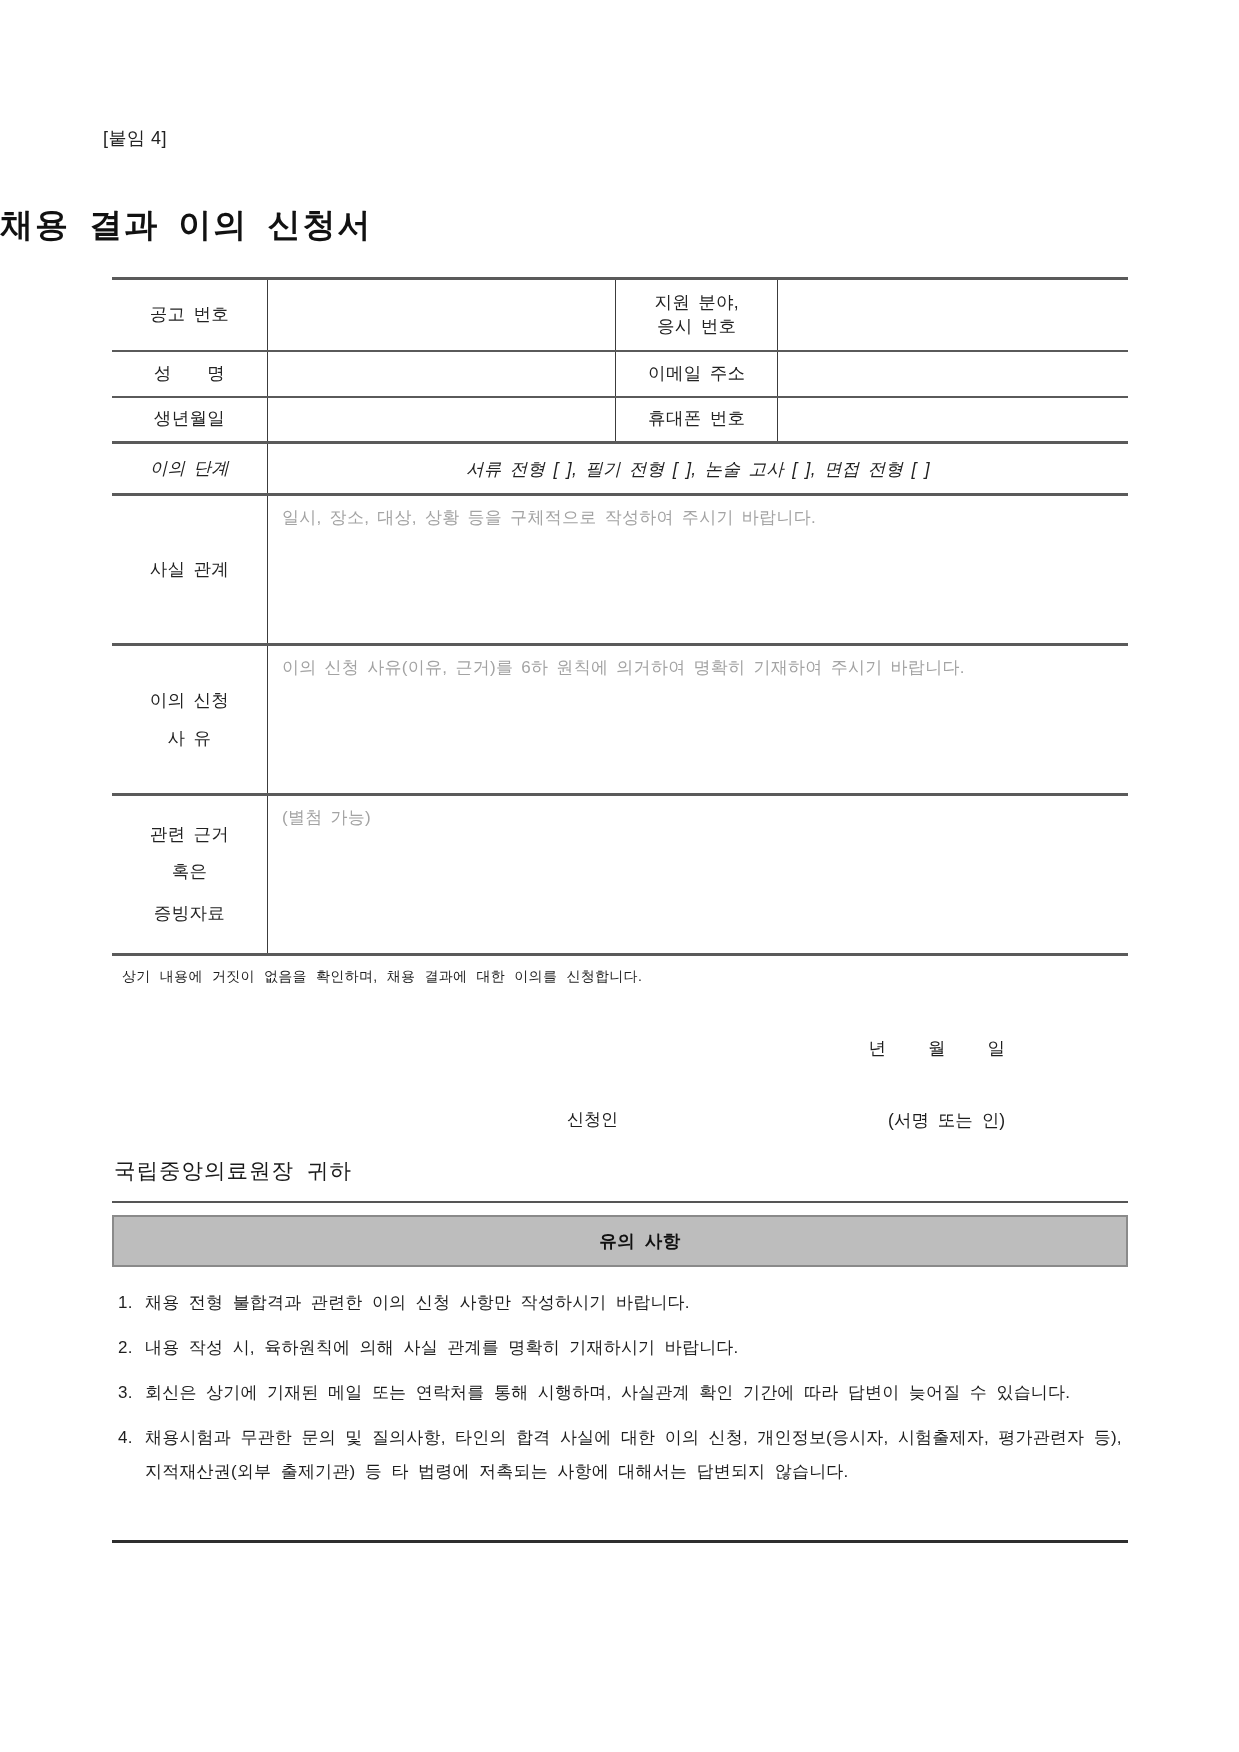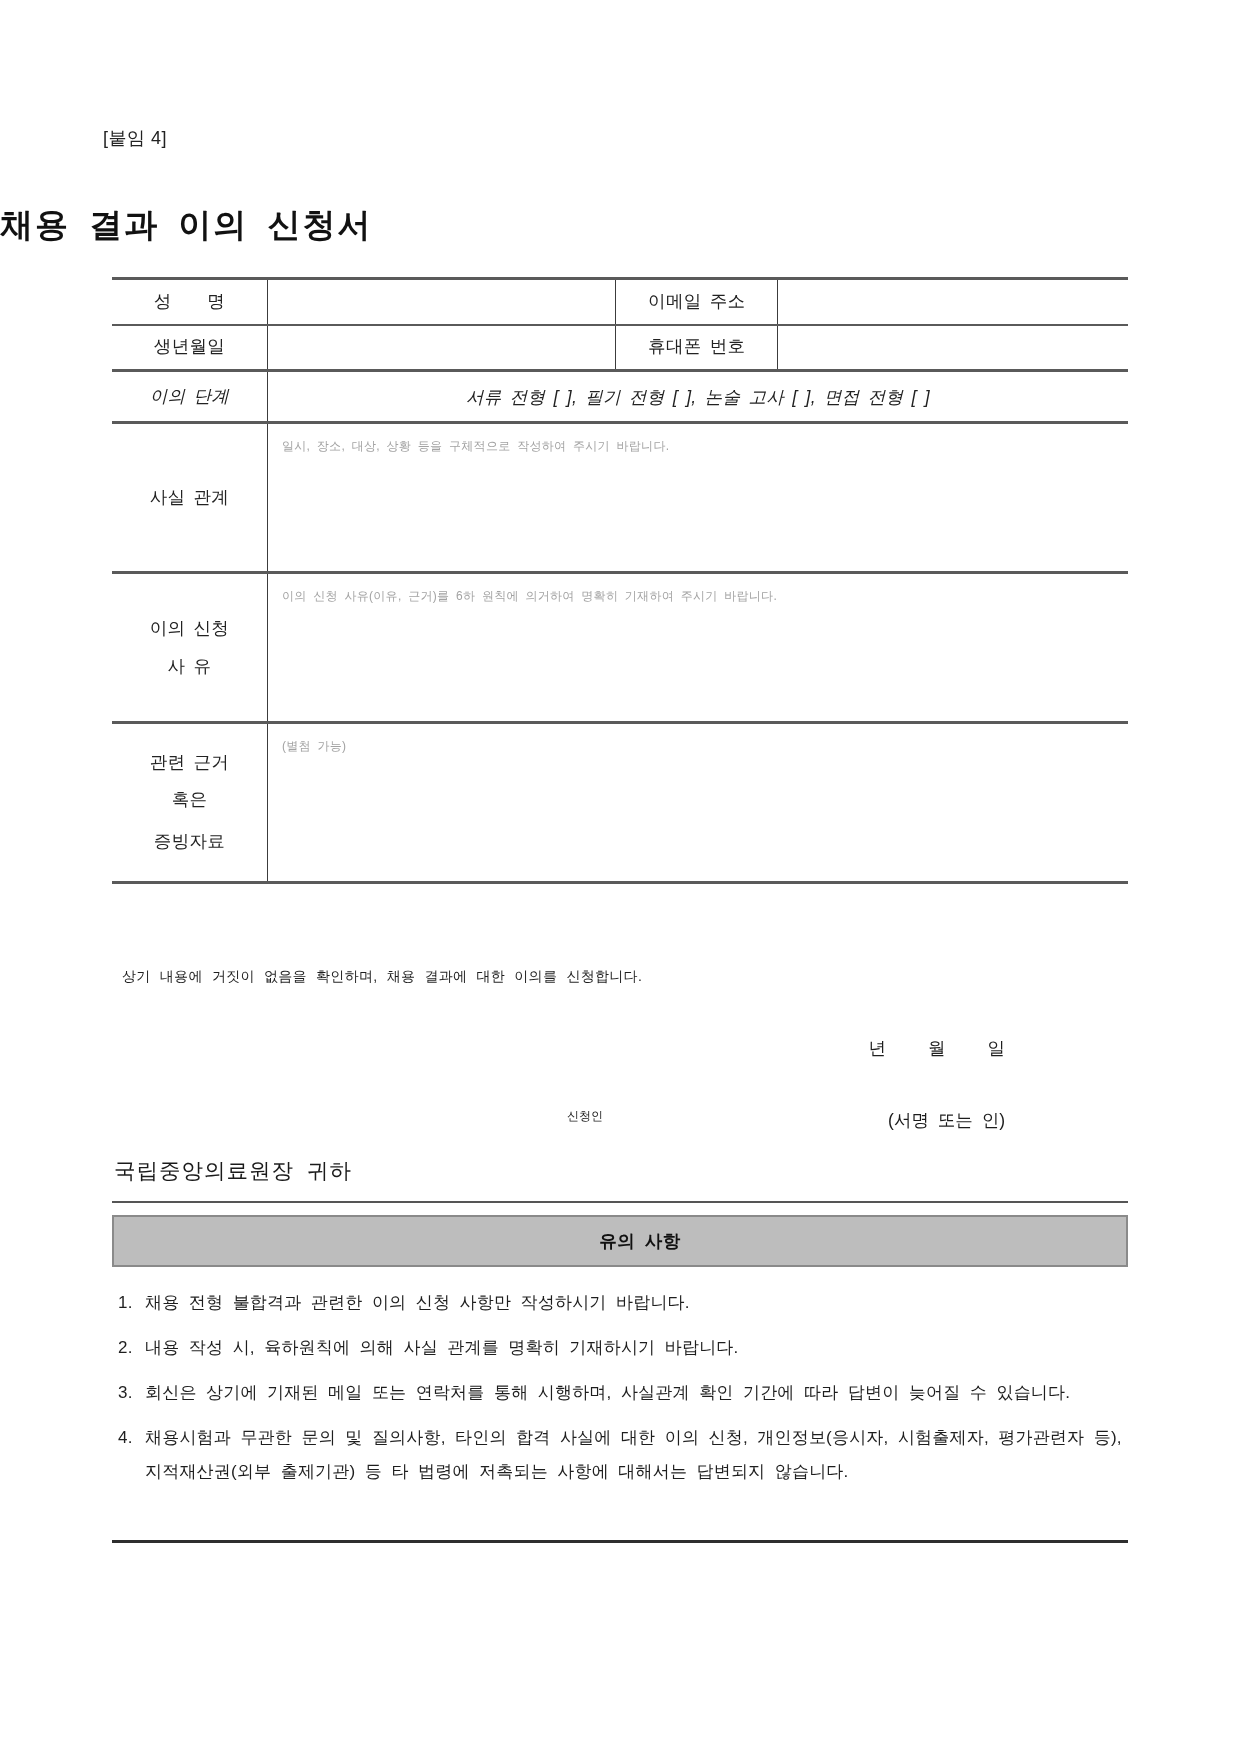--- a/index.html
+++ b/index.html
@@ -45,34 +45,34 @@
   tr.r2 td { height: 46px; border-bottom: 2px solid #5a5a5a; }
   tr.r3 td { height: 46px; border-bottom: 3px solid #5a5a5a; }
   tr.r4 td { height: 52px; border-bottom: 3px solid #5a5a5a; font-style: italic; }
   tr.r5 td { height: 150px; border-bottom: 3px solid #5a5a5a; }
   tr.r6 td { height: 150px; border-bottom: 3px solid #5a5a5a; }
   tr.r7 td { height: 160px; }
   td.stage-val { text-align: center; }
   td.free {
     vertical-align: top; padding: 10px 14px;
   }
-  .ph { color: #a3a3a3; font-size: 12px; letter-spacing: 0.3px; word-spacing: 3px; }
+  .ph { color: #a3a3a3; font-size: 17px; letter-spacing: 0.3px; word-spacing: 3px; }
 
   .declaration {
     position: absolute; left: 122px; top: 968px;
     font-size: 14px; letter-spacing: 0.3px; word-spacing: 5px; color: #1e1e1e;
   }
 
   .date-row {
     position: absolute; top: 1036px; right: 234px;
     font-size: 17.5px; color: #1e1e1e; display: flex; gap: 42px;
   }
 
   .sig-row { position: absolute; top: 1108px; left: 0; width: 1239px; height: 26px; }
-  .sig-applicant { position: absolute; left: 567px; font-size: 12px; word-spacing: 4px; }
+  .sig-applicant { position: absolute; left: 567px; font-size: 17px; word-spacing: 4px; }
   .sig-seal { position: absolute; right: 234px; font-size: 17.5px; word-spacing: 4px; }
 
   .recipient {
     position: absolute; left: 114px; top: 1156px;
     font-size: 21.5px; letter-spacing: 1px; word-spacing: 6px; color: #1a1a1a;
   }
 
   .divider-thin {
     position: absolute; left: 112px; top: 1201px; width: 1016px;
     border-top: 2px solid #555;
@@ -110,20 +110,29 @@
   <div class="doc-title">채용 결과 이의 신청서</div>
 
   <table class="form">
     <colgroup>
         <col class="c1">
         <col class="c2">
         <col class="c3">
         <col class="c4">
       </colgroup>
     <tbody>
+        <tr class="r1">
+      <td class="lbl">공고 번호</td>
+      <td class="vline"></td>
+      <td class="lbl vline">
+        <div>지원 분야,</div>
+        <div>응시 번호</div>
+      </td>
+      <td class="vline"></td>
+    </tr>
     <tr class="r2">
       <td class="lbl">성　　명</td>
       <td class="vline"></td>
       <td class="lbl vline">이메일 주소</td>
       <td class="vline"></td>
     </tr>
     <tr class="r3">
       <td class="lbl">생년월일</td>
       <td class="vline"></td>
       <td class="lbl vline">휴대폰 번호</td>

